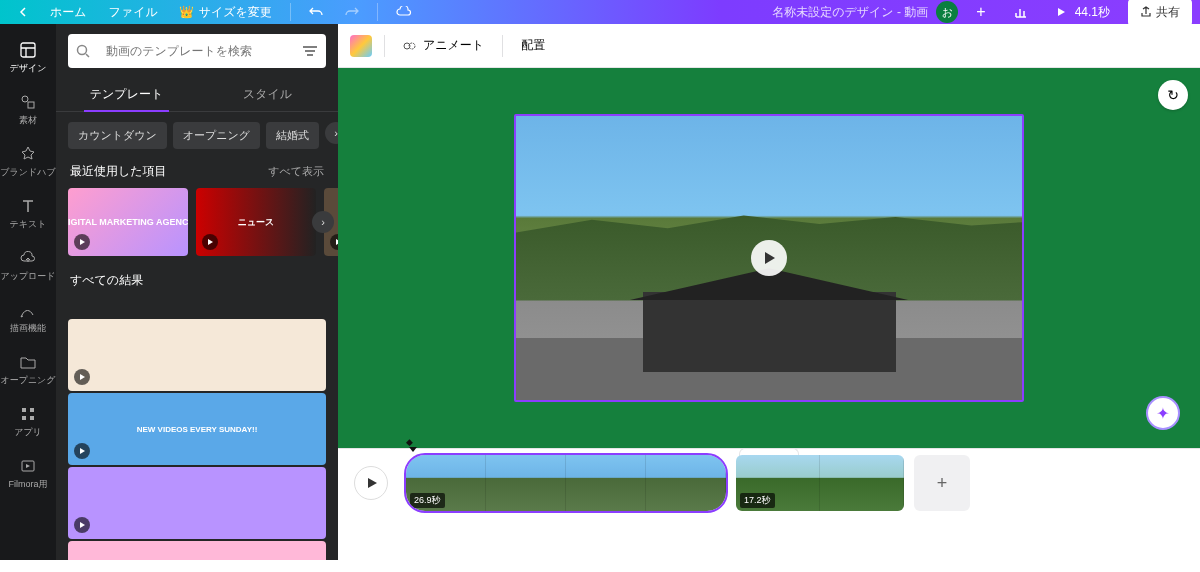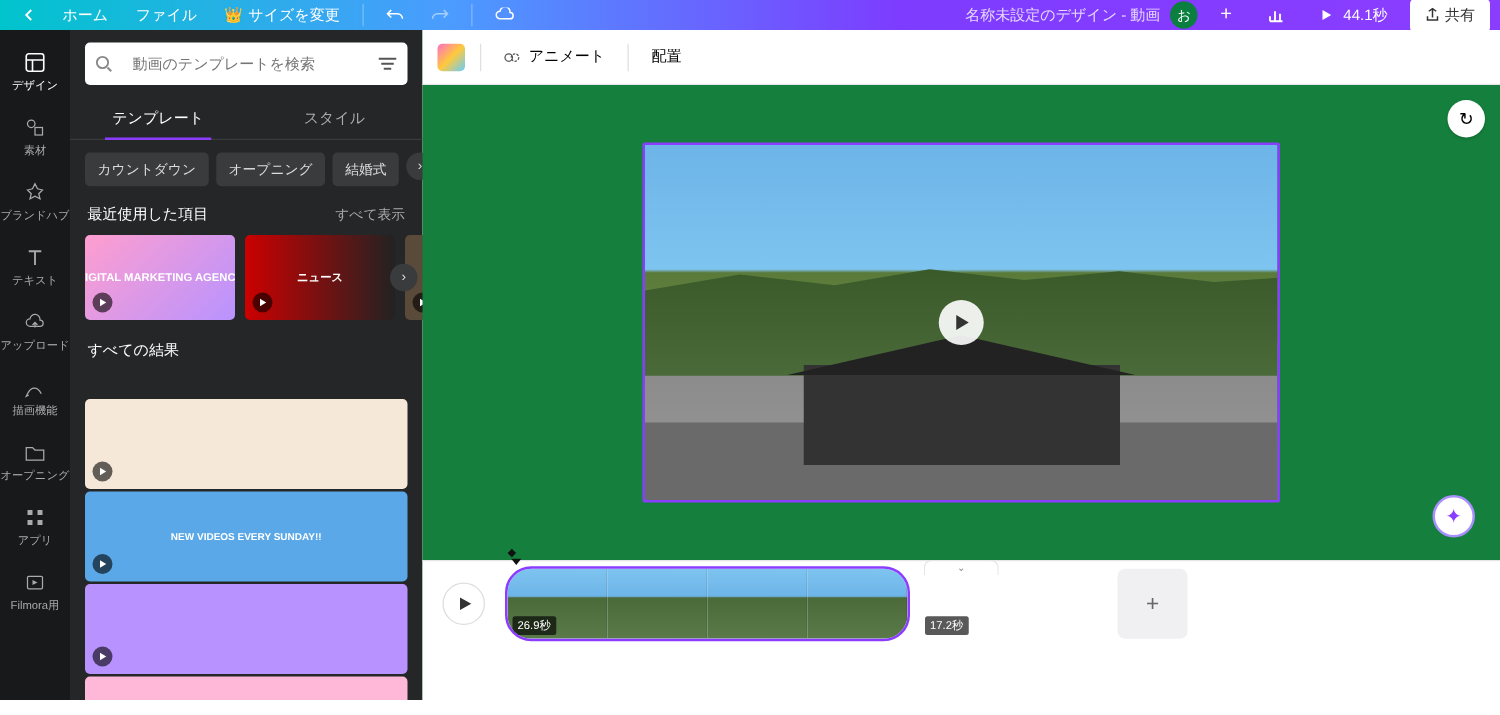--- a/index.html
+++ b/index.html
@@ -327,21 +327,21 @@
         <div class="tl-play"></div>
         <div class="tl-clips" id="tl-clips">
           <div class="marker">◆</div>
         <div class="clip  selected" style="width: 320px;">
               <div class="seg"></div>
               <div class="seg"></div>
               <div class="seg"></div>
               <div class="seg"></div>
               <div class="dur">26.9秒</div>
             </div>
-            <div class="clip green" style="width: 148px; align-items: center;">
+            <div class="clip green" style="width: 168px;">
               <div class="seg"></div>
               <div class="seg"></div>
               <div class="dur">17.2秒</div>
             </div>
             <div class="add-clip">+</div>
           </div>
       </div>
     </div>
   </div>
 </div>

